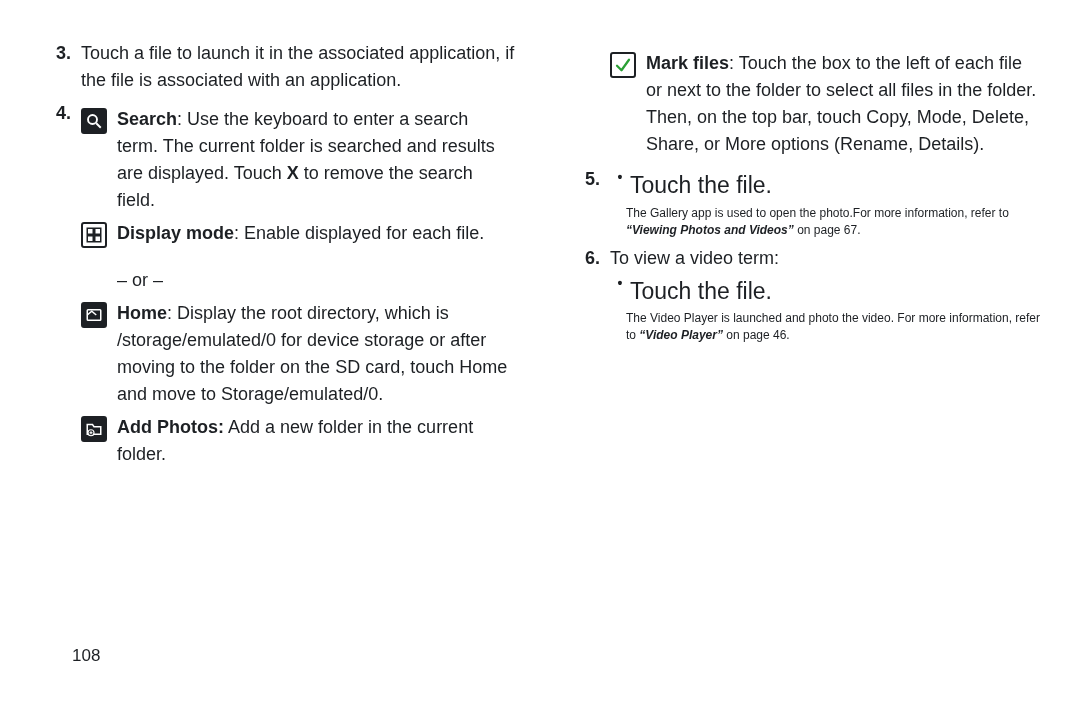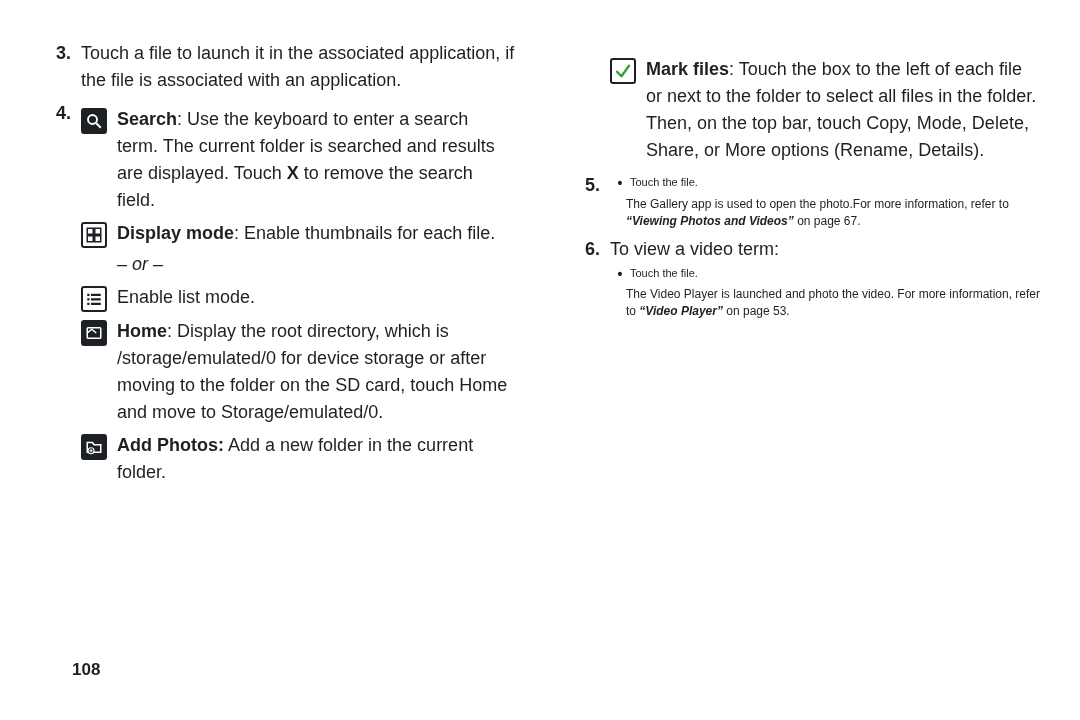--- a/index.html
+++ b/index.html
@@ -38,24 +38,24 @@
     background:#1d2024;
     display:flex;align-items:center;justify-content:center;
     box-sizing:border-box;
     position:relative;
   }
   .icon svg{width:18px;height:18px;}
   .iconrow .body{flex:1;padding-right:6px;}
   b{font-weight:700;}
   .bulletrow{display:flex;margin-left:0;margin-top:2px;margin-bottom:2px;}
   .bulletrow .dot{width:20px;flex:0 0 20px;text-align:center;line-height:1.4;font-size:14px;font-weight:700;}
-  .bulletrow .btxt{flex:1;font-size:11px;}
+  .bulletrow .btxt{flex:1;font-size:23px;}
   .sub{font-size:12px; margin-left:16px;line-height:1.42;}
   .ital{font-style:italic;font-weight:600;}
-  .pagenum{position:absolute;left:72px;bottom:38px;font-size:17px;font-weight:bold;}
+  .pagenum{position:absolute;left:72px;bottom:52px;font-size:17px;}
   
   .icon.check{background:#fff;border-color:#1d2024;}
   .icon.check svg{stroke:#2aa035;}
 </style>
 </head>
 <body>
 
 <div class="col">
   <div class="numitem">
     <div class="num">3.</div>
@@ -86,40 +86,25 @@
           <div class="icon" style="background:#fff">
             <svg viewBox="0 0 24 24">
                 <rect x="3" y="3" width="8" height="8" fill="none" stroke="#1d2024" stroke-width="2"></rect>
                 <rect x="13" y="3" width="8" height="8" fill="none" stroke="#1d2024" stroke-width="2"></rect>
                 <rect x="3" y="13" width="8" height="8" fill="none" stroke="#1d2024" stroke-width="2"></rect>
                 <rect x="13" y="13" width="8" height="8" fill="none" stroke="#1d2024" stroke-width="2"></rect>
               </svg>
           </div>
         </div>
         <div class="body">
-          <b>Display mode</b><span>: Enable thumbnails for each file.</span>
-          <div style="margin-top:4px;font-style:italic;">– or –</div>
+          <b>Display mode</b><span>: Enable displayed for each file.</span>
+          <div style="margin-top:20px;">– or –</div>
         </div>
       </div>
 
-      <div class="iconrow">
-        <div class="iconcell">
-          <div class="icon" style="background:#fff">
-            <svg viewBox="0 0 24 24">
-              <rect x="3" y="5" width="3" height="3" fill="#1d2024"></rect>
-                <rect x="8" y="5" width="13" height="3" fill="#1d2024"></rect>
-              <rect x="3" y="11" width="3" height="3" fill="#1d2024"></rect>
-                <rect x="8" y="11" width="13" height="3" fill="#1d2024"></rect>
-              <rect x="3" y="17" width="3" height="3" fill="#1d2024"></rect>
-                <rect x="8" y="17" width="13" height="3" fill="#1d2024"></rect>
-            </svg>
-          </div>
-        </div>
-        <div class="body">Enable list mode.</div>
-      </div>
 
       <div class="iconrow">
         <div class="iconcell">
           <div class="icon">
             <svg viewBox="0 0 24 24">
                 <rect x="3" y="5" width="18" height="14" rx="1" fill="none" stroke="#fff" stroke-width="2"></rect>
                 <polyline points="3,12 9,7 15,12" fill="none" stroke="#fff" stroke-width="2"></polyline>
               </svg>
           </div>
         </div>
@@ -146,21 +131,21 @@
 
     </div>
   </div>
 </div>
 
 <div class="col">
 
   <div class="numitem">
     <div class="num"></div>
     <div class="body">
-      <div class="iconrow" style="margin-top:16px">
+      <div class="iconrow" style="margin-top:10px">
         <div class="iconcell">
           <div class="icon check">
             <svg viewBox="0 0 24 24">
                 <polyline points="4,13 10,19 20,5" fill="none" stroke="#2aa035" stroke-width="3" stroke-linecap="round" stroke-linejoin="round"></polyline>
               </svg>
           </div>
         </div>
         <div class="body">
           <b>Mark files</b><span>: Touch the box to the left of each file or next to the folder to select all files in the folder. Then, on the top bar, touch Copy, Mode, Delete, Share, or More options (Rename, Details).</span>
         </div>
@@ -183,20 +168,20 @@
 
   <div class="numitem" style="margin-top:6px;">
     <div class="num">6.</div>
     <div class="body">
       <div>To view a video term:</div>
       <div class="bulletrow">
         <div class="dot">•</div>
         <div class="btxt">Touch the file.</div>
       </div>
       <div class="sub">
-        <span>The Video Player is launched and photo the video. For more information, refer to </span><span class="ital">“Video Player”</span><span>  on page 53.</span>
+        <span>The Video Player is launched and photo the video. For more information, refer to </span><span class="ital">“Video Player”</span><span>  on page 46.</span>
       </div>
     </div>
   </div>
 
 </div>
 
 <div class="pagenum">108</div>
 
 </body></html>

